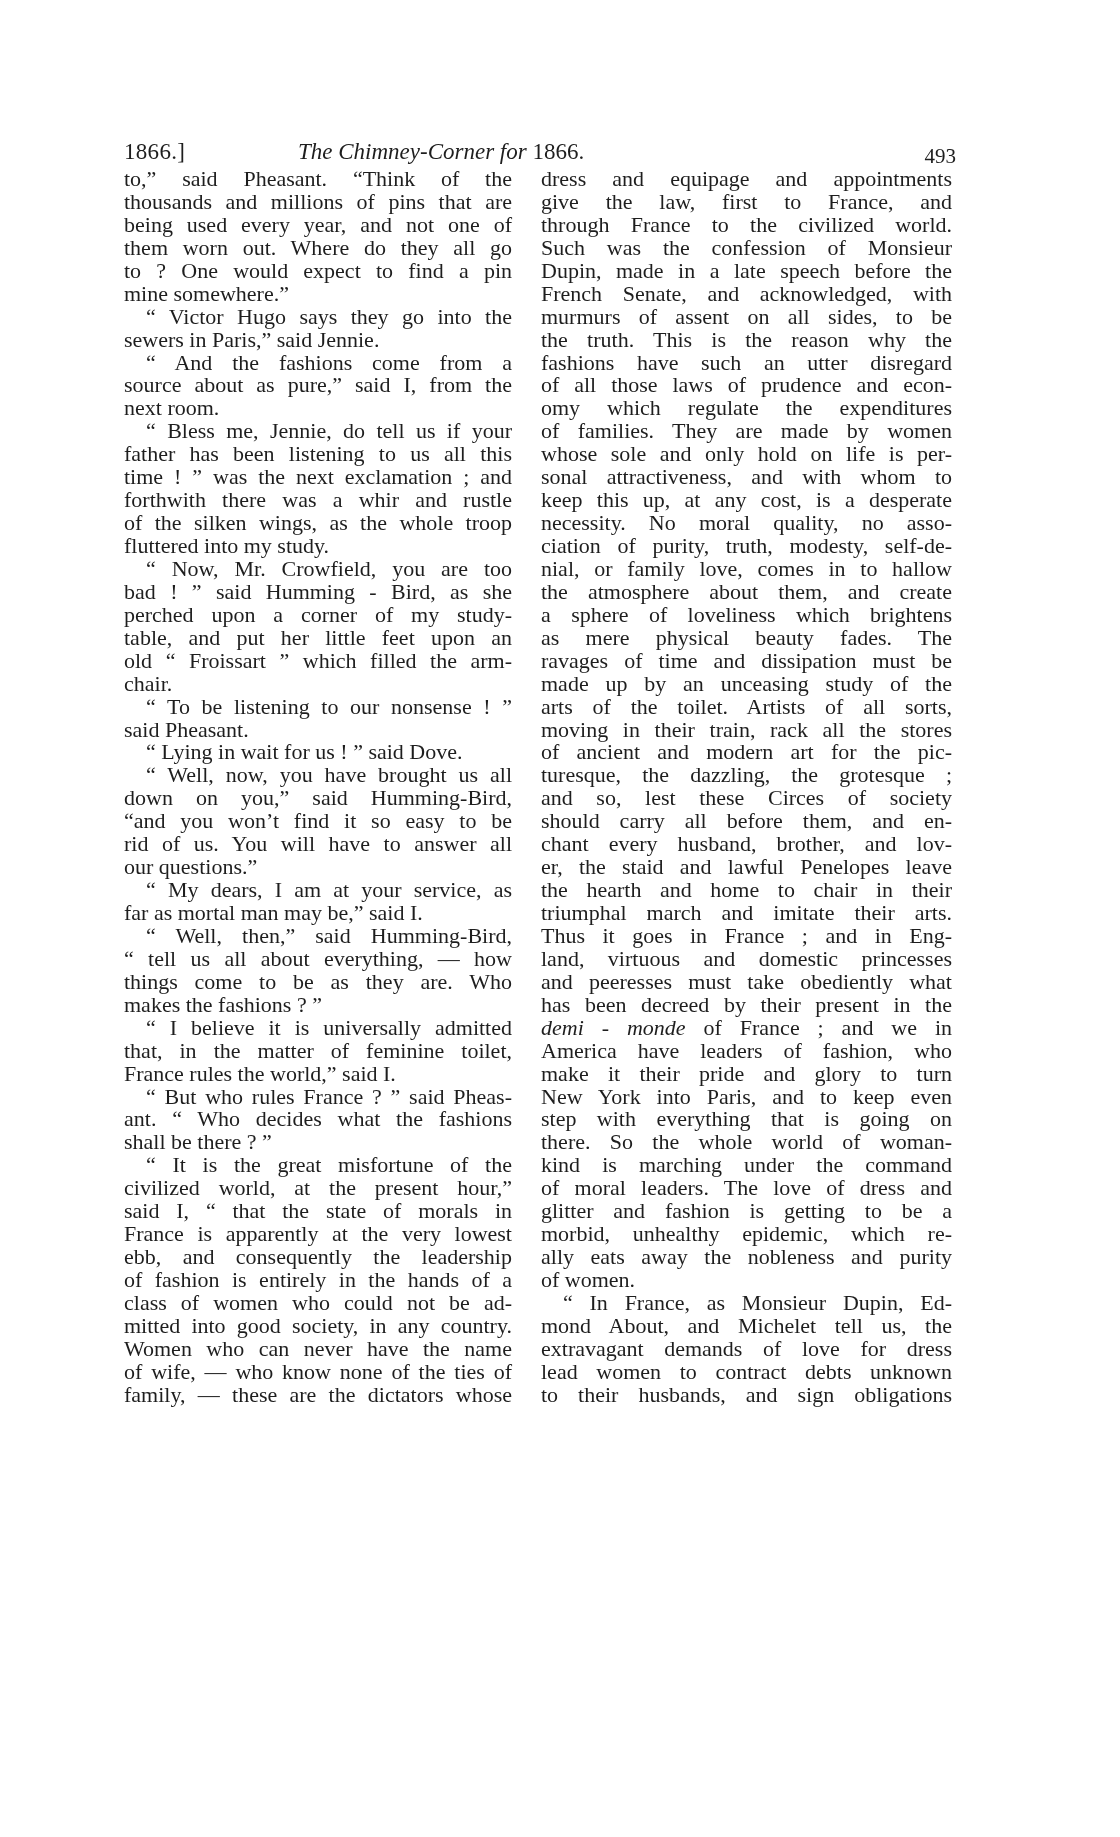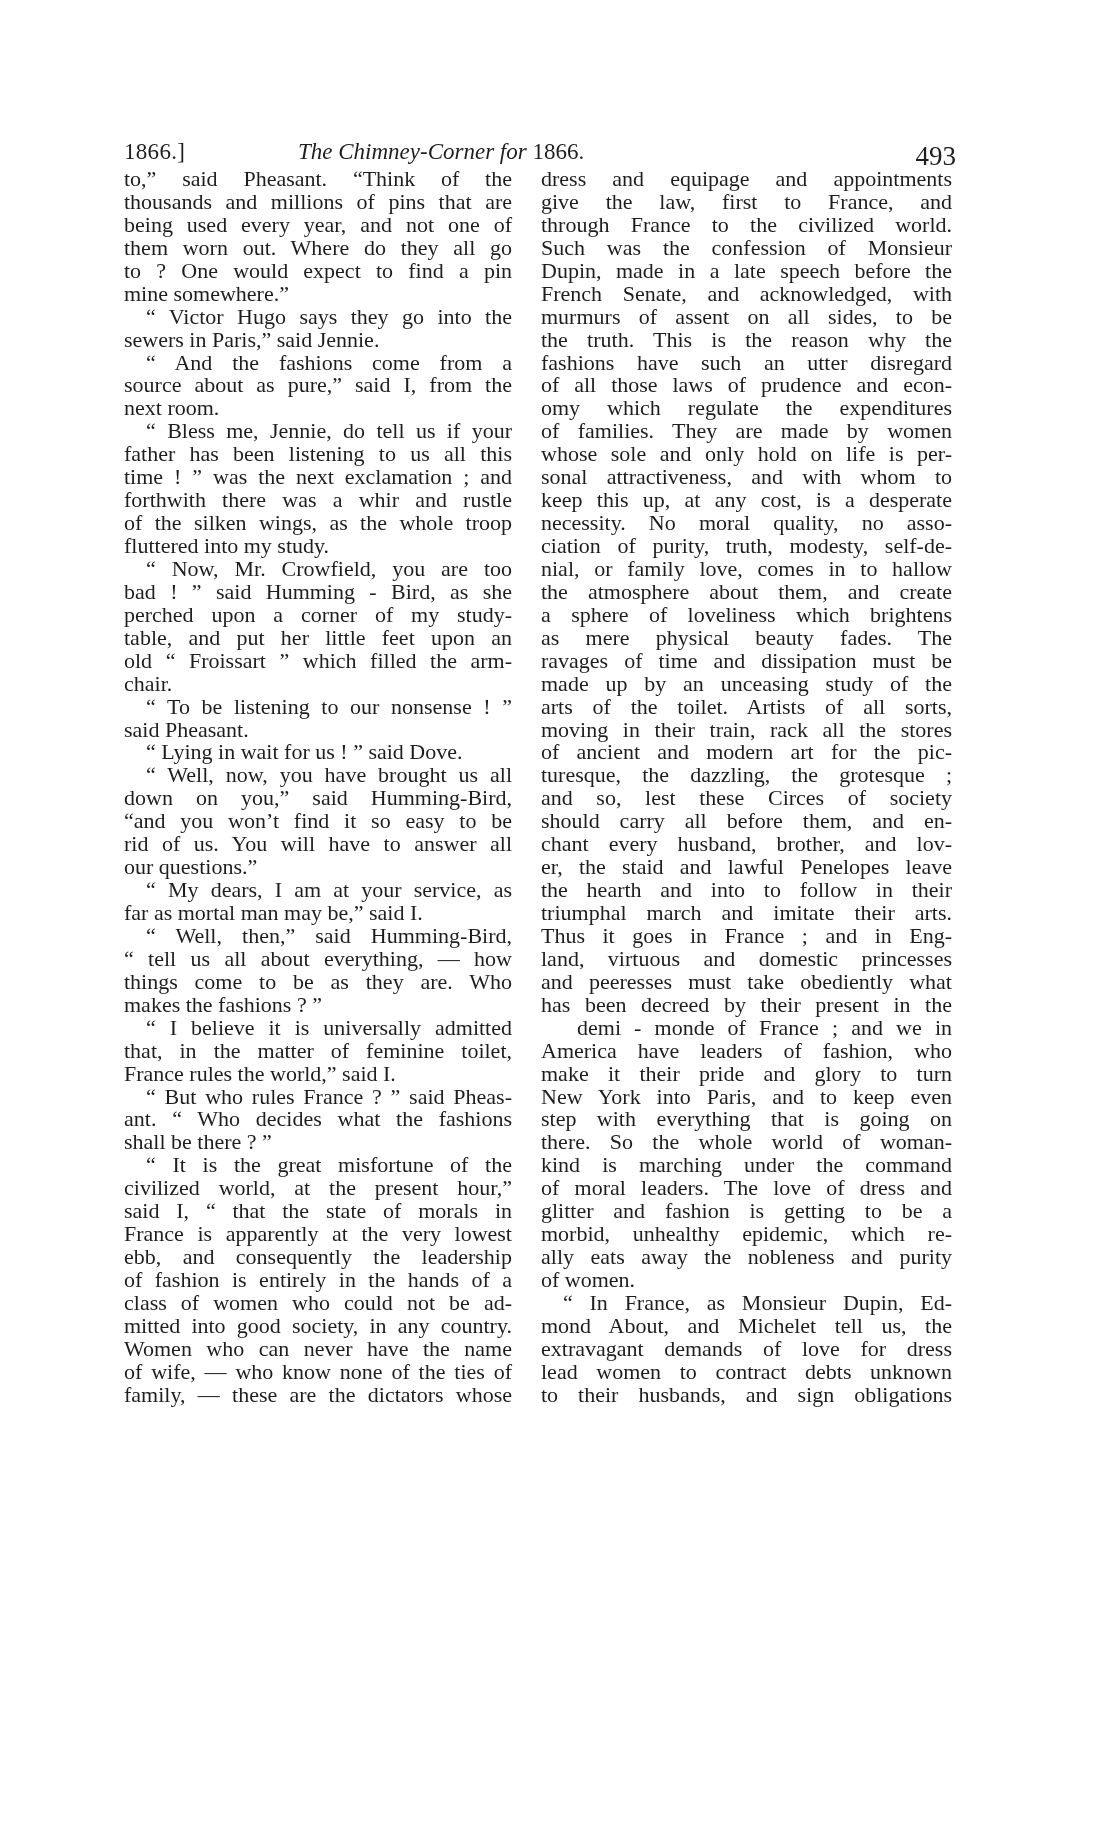--- a/index.html
+++ b/index.html
@@ -45,21 +45,21 @@
     top: 0;
     font-style: italic;
   }
   .rh-center .num {
     font-style: normal;
   }
   .rh-right {
     position: absolute;
     right: 0;
     top: 4px;
-    font-size: 27px;
+    font-size: 21px;
   }
   .column {
     position: absolute;
     top: 168px;
     font-size: 22px;
     line-height: 22.95px;
   }
   .col-left {
     left: 124px;
     width: 388px;
@@ -76,21 +76,21 @@
     text-align-last: justify;
     overflow: visible;
   }
   .line.last {
     text-align-last: left;
   }
   .line.indent {
     padding-left: 22px;
   }
   .line .it {
-    margin-left: 36px;
+    font-style: italic;
   }
 </style>
 </head>
 <body>
 
 <div class="page">
 
   <div class="running-head">
     <span class="rh-left">1866.]</span>
     <span class="rh-center"><span>The Chimney-Corner for </span><span class="num">1866.</span></span>
@@ -178,21 +178,21 @@
       <span class="line">ravages of time and dissipation must be</span>
       <span class="line">made up by an unceasing study of the</span>
       <span class="line">arts of the toilet.  Artists of all sorts,</span>
       <span class="line">moving in their train, rack all the stores</span>
       <span class="line">of ancient and modern art for the pic-</span>
       <span class="line">turesque, the dazzling, the grotesque ;</span>
       <span class="line">and so, lest these Circes of society</span>
       <span class="line">should carry all before them, and en-</span>
       <span class="line">chant every husband, brother, and lov-</span>
       <span class="line">er, the staid and lawful Penelopes leave</span>
-      <span class="line">the hearth and into to follow in their</span>
+      <span class="line">the hearth and home to chair in their</span>
       <span class="line">triumphal march and imitate their arts.</span>
       <span class="line">Thus it goes in France ; and in Eng-</span>
       <span class="line">land, virtuous and domestic princesses</span>
       <span class="line">and peeresses must take obediently what</span>
       <span class="line">has been decreed by their present in the</span>
       <span class="line"><span class="it">demi - monde</span><span> of France ; and we in</span></span>
       <span class="line">America have leaders of fashion, who</span>
       <span class="line">make it their pride and glory to turn</span>
       <span class="line">New York into Paris, and to keep even</span>
       <span class="line">step with everything that is going on</span>

